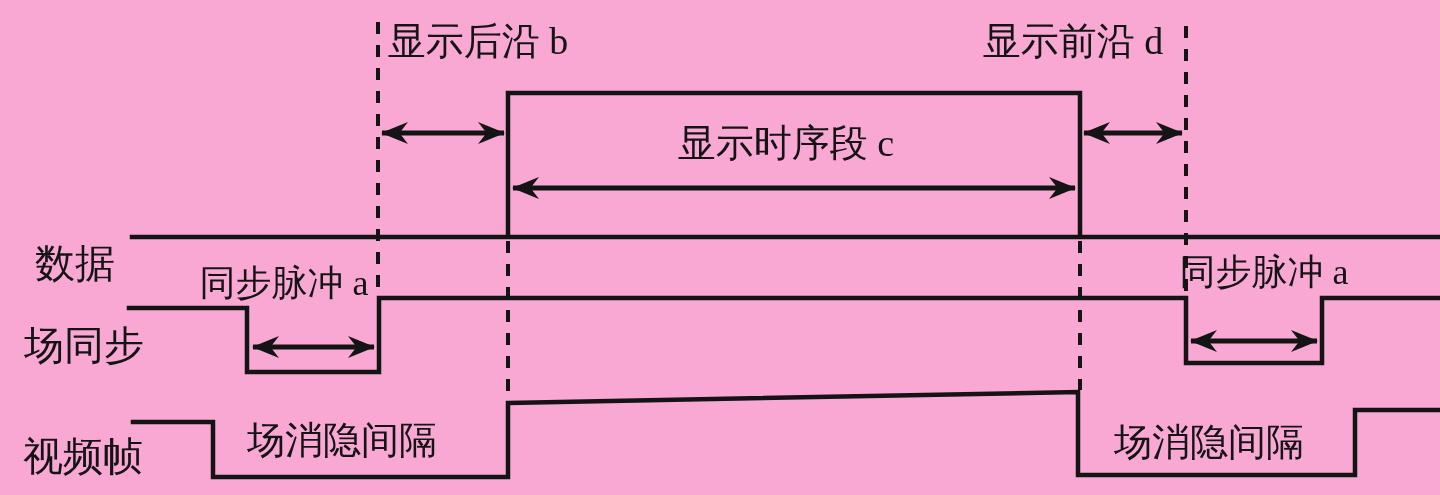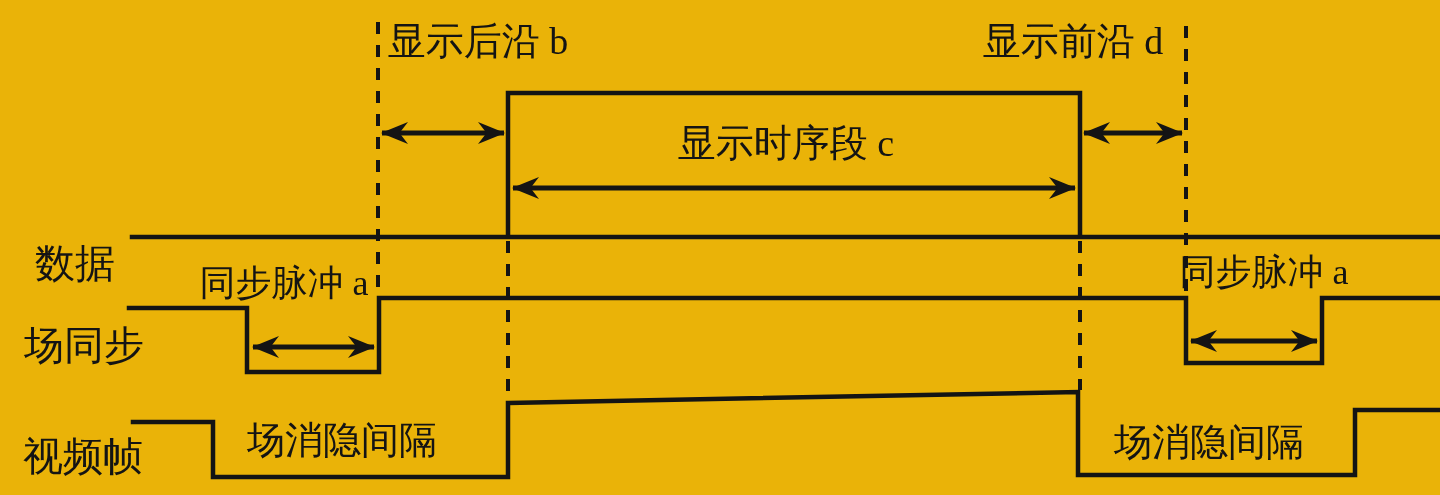--- a/index.html
+++ b/index.html
@@ -4,21 +4,21 @@
 <style>
   html, body {
     margin: 0;
     padding: 0;
     background: #ffffff;
   }
   .canvas {
     position: relative;
     width: 1440px;
     height: 495px;
-    background: #eab308;
+    background: #f9a8d4;
     overflow: hidden;
     font-family: "Liberation Serif", "DejaVu Serif", serif;
   }
   svg text {
     fill: #141414;
     font-family: "Liberation Serif", "DejaVu Serif", serif;
   }
   .wave {
     fill: none;
     stroke: #141414;

